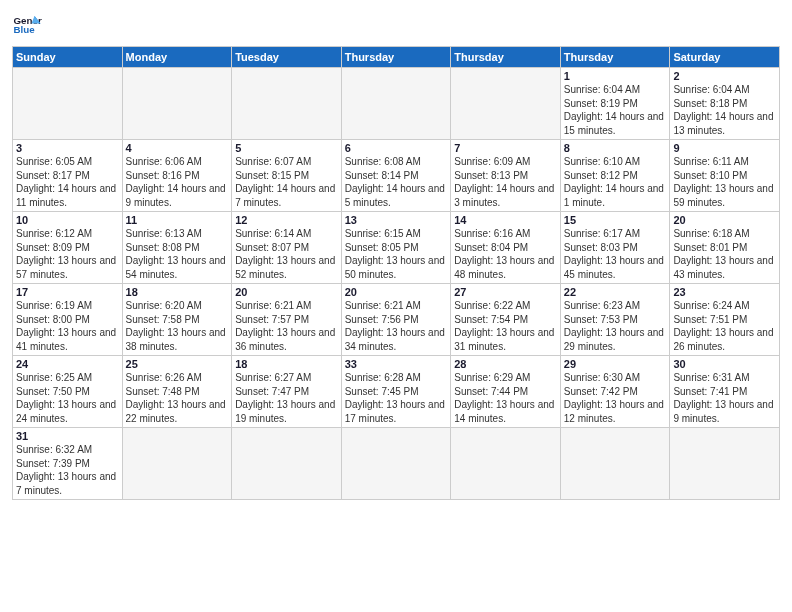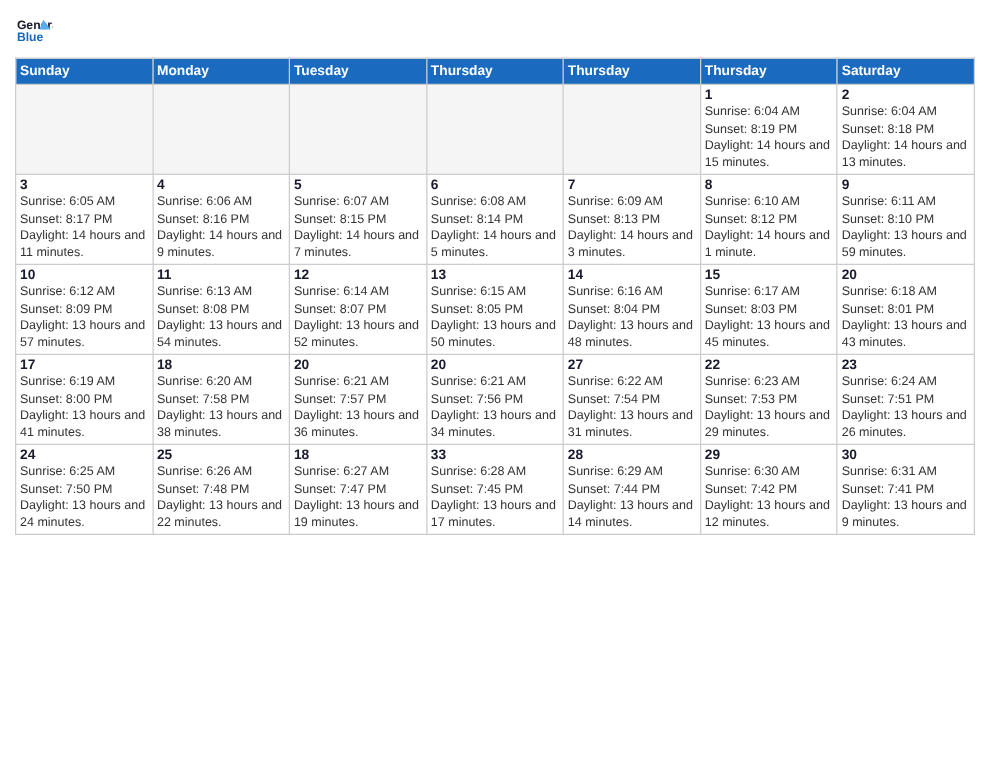--- a/index.html
+++ b/index.html
@@ -245,15 +245,27 @@
           </td>
           <td>
             <span class="day-num">29</span>
             <div class="day-info">Sunrise: 6:30 AM<br>Sunset: 7:42 PM<br>Daylight: 13 hours and 12 minutes.</div>
           </td>
           <td>
             <span class="day-num">30</span>
             <div class="day-info">Sunrise: 6:31 AM<br>Sunset: 7:41 PM<br>Daylight: 13 hours and 9 minutes.</div>
           </td>
         </tr>
+        <tr>
+          <td class="last-row">
+            <span class="day-num">31</span>
+            <div class="day-info">Sunrise: 6:32 AM<br>Sunset: 7:39 PM<br>Daylight: 13 hours and 7 minutes.</div>
+          </td>
+          <td class="empty last-row"></td>
+          <td class="empty last-row"></td>
+          <td class="empty last-row"></td>
+          <td class="empty last-row"></td>
+          <td class="empty last-row"></td>
+          <td class="empty last-row"></td>
+        </tr>
       </tbody>
   </table>
 </div>
 
 </body></html>

